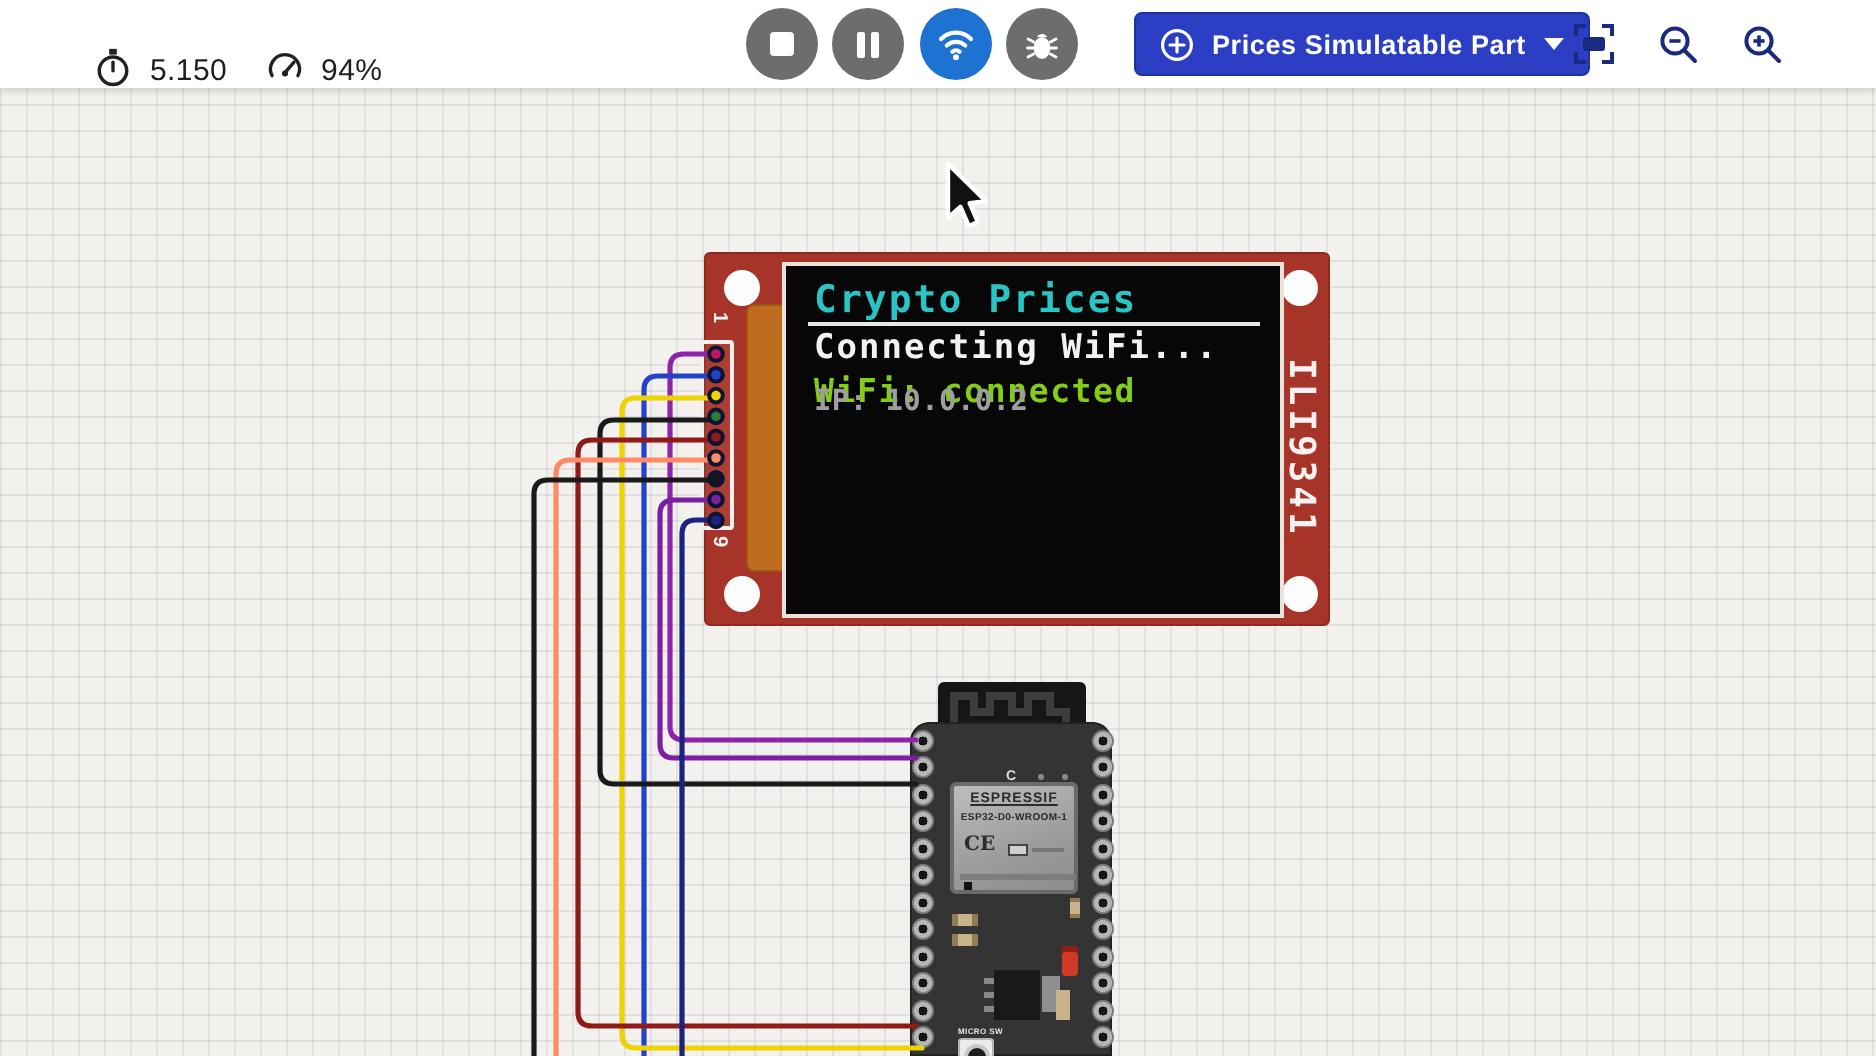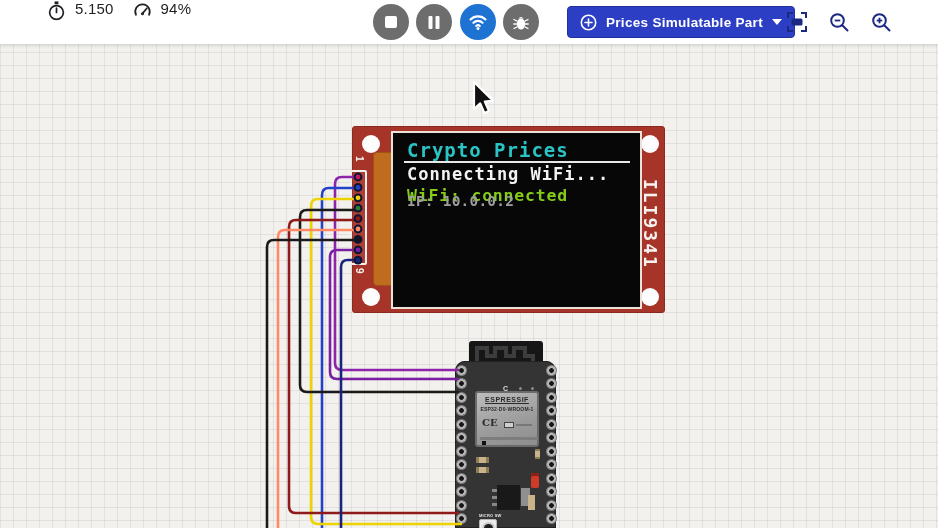--- a/index.html
+++ b/index.html
@@ -14,21 +14,21 @@
       linear-gradient(rgba(90,90,90,.10) 1px, transparent 1px),
       linear-gradient(90deg, rgba(90,90,90,.10) 1px, transparent 1px);
     background-size:13px 13px;
   }
 
   
   #toolbar {
     position:absolute; left:0; top:0; width:938px; height:44px;
     background:#ffffff; box-shadow:0 1px 4px rgba(0,0,0,.18); z-index:50;
   }
-  .tb-left { position:absolute; left:46px; top:0; height:44px; display:flex; align-items:flex-start; gap:8px; }
+  .tb-left { position:absolute; left:46px; top:0; height:44px; display:flex; align-items:flex-end; gap:8px; }
   .tb-stat { font-size:15px; color:#1f1f1f; letter-spacing:.2px; }
   .tb-stat.gap { margin-right:10px; }
   .circle-btn {
     position:absolute; top:4px; width:36px; height:36px; border-radius:50%;
     background:#6d6d6d; border:none; display:flex; align-items:center; justify-content:center;
     cursor:pointer;
   }
   .circle-btn.blue { background:#1d72d2; }
   #build-btn {
     position:absolute; left:567px; top:6px; height:32px; padding:0 12px;

